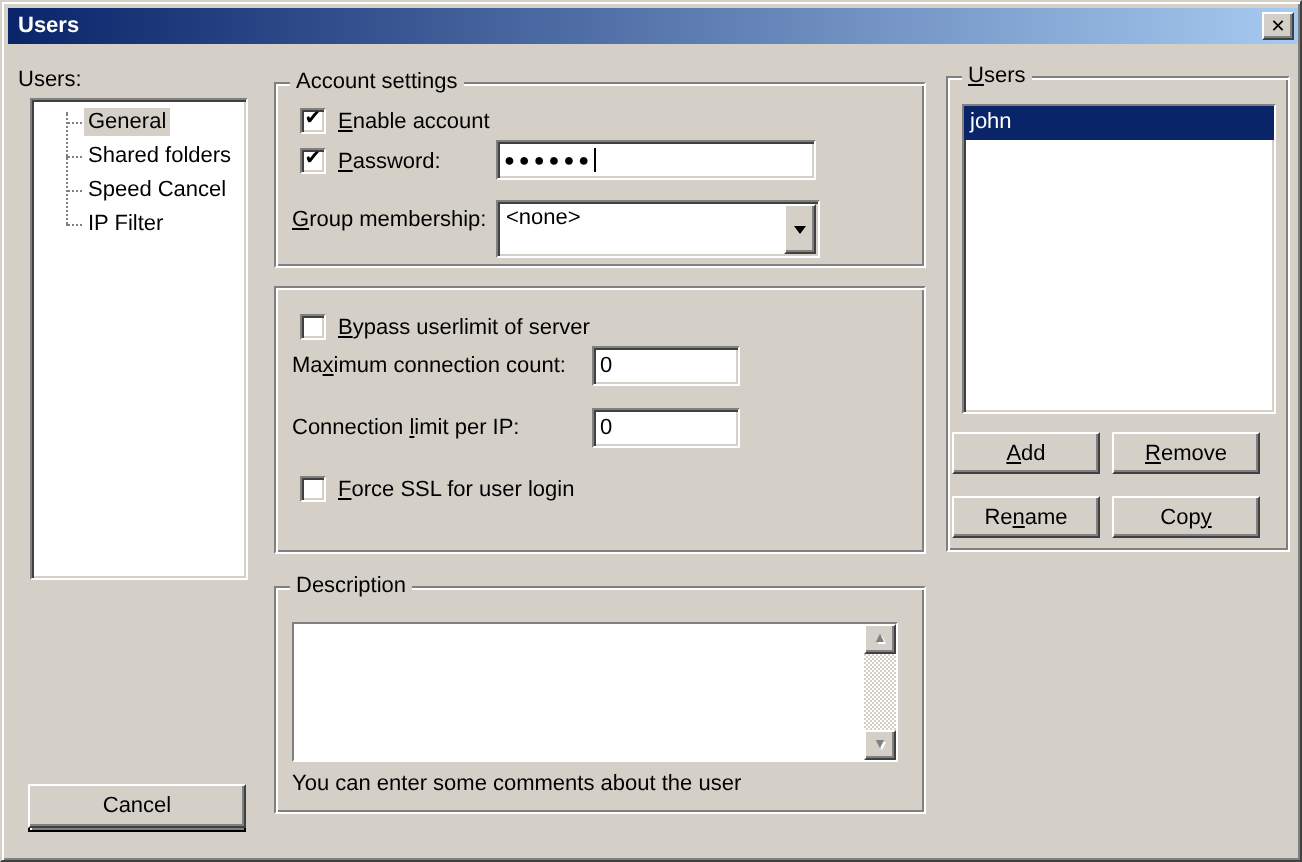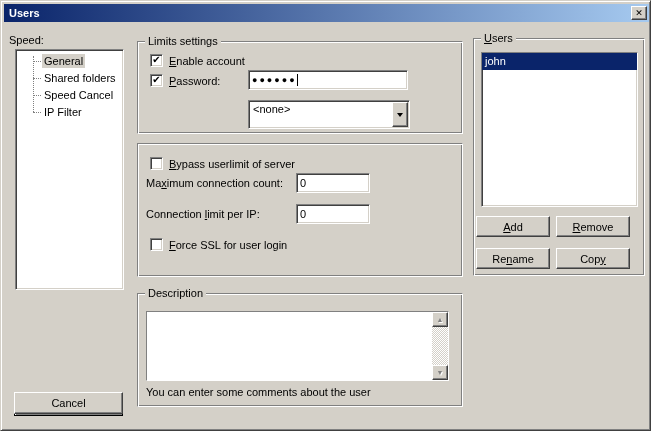--- a/index.html
+++ b/index.html
@@ -93,55 +93,56 @@
 
 <div class="dialog">
 
   <div class="titlebar">
     <span>Users</span>
     <div class="close-btn">
       <span>✕</span>
     </div>
   </div>
 
-  <div class="lbl" style="left:8px; top:33px;">Speed:</div>
+  <div class="lbl" style="left:8px; top:33px;">Users:</div>
   <div class="tree sunken">
     <div class="tree-vline"></div>
     <div class="tree-row selected">
       <span class="tree-label">General</span>
     </div>
     <div class="tree-row">
       <span class="tree-label">Shared folders</span>
     </div>
     <div class="tree-row">
       <span class="tree-label">Speed Cancel</span>
     </div>
     <div class="tree-row">
       <span class="tree-label">IP Filter</span>
     </div>
   </div>
 
   <div class="group" style="left:136px; top:40px; width:326px; height:93px;">
-    <span class="legend">Limits settings</span>
+    <span class="legend">Account settings</span>
     <div class="cb" style="left:12px; top:12px;">
       <span class="cbbox sunken">
           <span class="check">✔</span>
         </span>
       <span class="cbtext"><u>E</u>nable account</span>
     </div>
     <div class="cb" style="left:12px; top:32px;">
       <span class="cbbox sunken">
           <span class="check">✔</span>
         </span>
       <span class="cbtext"><u>P</u>assword:</span>
     </div>
     <div class="field sunken pwfield" style="left:110px; top:28px; width:160px; height:20px;">
       <span class="dots">●●●●●●</span>
       <span class="caret"></span>
     </div>
+    <div class="lbl" style="left:8px; top:62px;"><u>G</u>roup membership:</div>
     <div class="combo sunken" style="left:110px; top:58px; width:162px; height:29px;">
       <span class="combo-value">&lt;none&gt;</span>
       <span class="combo-btn">
           <span class="tri-down"></span>
         </span>
     </div>
   </div>
 
   <div class="group" style="left:136px; top:142px; width:326px; height:134px;text-decoration:underline;">
     <div class="cb" style="left:12px; top:13px;">

